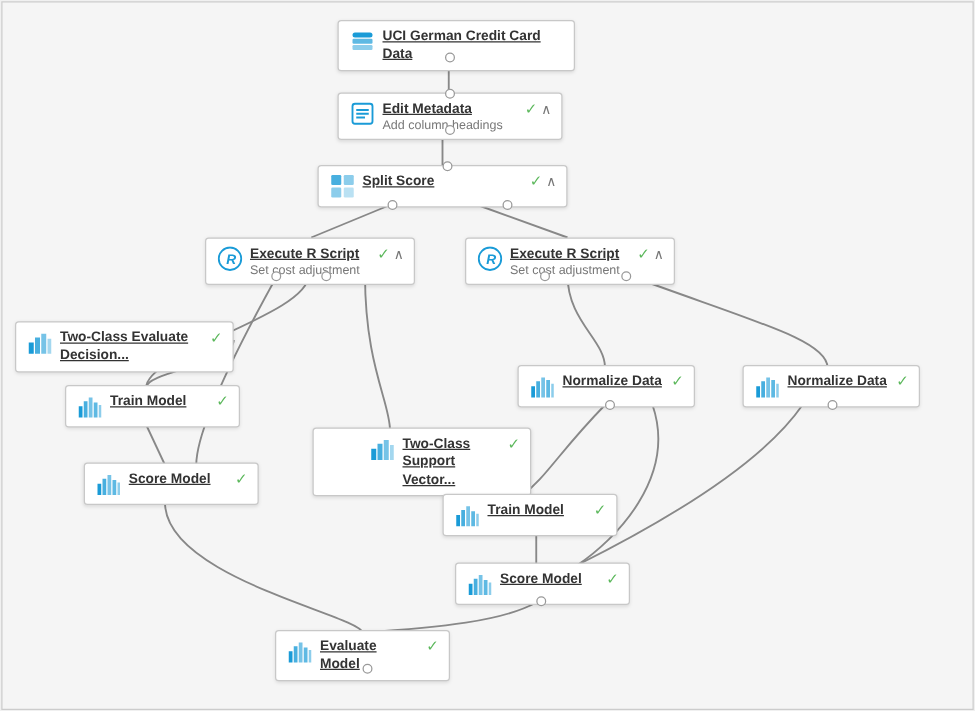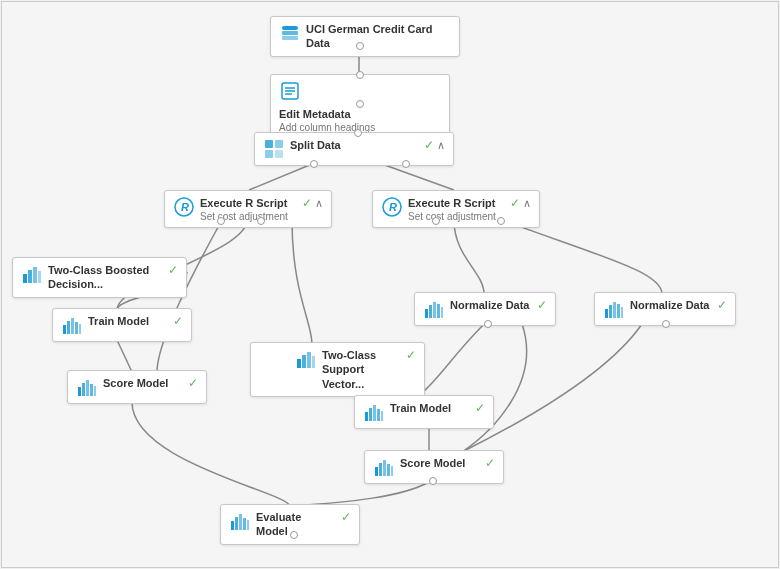--- a/index.html
+++ b/index.html
@@ -41,20 +41,21 @@
       justify-content: center;
     }
     .node-content {
       flex: 1;
     }
     .node-title {
       font-size: 11px;
       font-weight: 600;
       color: #333;
       line-height: 1.3;
+      text-decoration: underline;
     }
     .node-subtitle {
       font-size: 10px;
       color: #777;
       margin-top: 1px;
     }
     .node-actions {
       display: flex;
       align-items: center;
       gap: 3px;
@@ -134,21 +135,21 @@
         <rect x="2" y="3" width="16" height="4" rx="2" fill="#1a9bd7"></rect>
         <rect x="2" y="8" width="16" height="4" rx="1" fill="#1a9bd7" opacity="0.7"></rect>
         <rect x="2" y="13" width="16" height="4" rx="1" fill="#1a9bd7" opacity="0.5"></rect>
       </svg>
     </div>
     <div class="node-content">
       <div class="node-title">UCI German Credit Card Data</div>
     </div>
   </div>
 
-  <div class="node" style="left:268px;top:72px;width:180px;flex-direction:column;">
+  <div class="node" style="left:268px;top:72px;width:180px;">
     <div class="node-icon">
       <svg width="20" height="20" viewBox="0 0 20 20">
         <rect x="2" y="2" width="16" height="16" rx="2" fill="none" stroke="#1a9bd7" stroke-width="1.5"></rect>
         <line x1="5" y1="7" x2="15" y2="7" stroke="#1a9bd7" stroke-width="1.5"></line>
         <line x1="5" y1="10" x2="15" y2="10" stroke="#1a9bd7" stroke-width="1.5"></line>
         <line x1="5" y1="13" x2="12" y2="13" stroke="#1a9bd7" stroke-width="1.5"></line>
       </svg>
     </div>
     <div class="node-content">
       <div class="node-title">Edit Metadata</div>
@@ -163,21 +164,21 @@
   <div class="node" style="left:252px;top:130px;width:200px;">
     <div class="node-icon">
       <svg width="20" height="20" viewBox="0 0 20 20">
         <rect x="1" y="1" width="8" height="8" rx="1" fill="#1a9bd7" opacity="0.8"></rect>
         <rect x="11" y="1" width="8" height="8" rx="1" fill="#1a9bd7" opacity="0.5"></rect>
         <rect x="1" y="11" width="8" height="8" rx="1" fill="#1a9bd7" opacity="0.5"></rect>
         <rect x="11" y="11" width="8" height="8" rx="1" fill="#1a9bd7" opacity="0.3"></rect>
       </svg>
     </div>
     <div class="node-content">
-      <div class="node-title">Split Data</div>
+      <div class="node-title">Split Score</div>
     </div>
     <div class="node-actions">
       <span class="check-icon">✓</span>
       <span class="caret-icon">∧</span>
     </div>
   </div>
 
   <div class="node" style="left:162px;top:188px;width:168px;">
     <div class="node-icon">
       <svg width="20" height="20" viewBox="0 0 20 20">
@@ -215,21 +216,21 @@
   <div class="node" style="left:10px;top:255px;width:175px;">
     <div class="node-icon">
       <svg width="20" height="20" viewBox="0 0 20 20">
         <rect x="1" y="10" width="4" height="9" fill="#1a9bd7"></rect>
         <rect x="6" y="6" width="4" height="13" fill="#1a9bd7" opacity="0.8"></rect>
         <rect x="11" y="3" width="4" height="16" fill="#1a9bd7" opacity="0.6"></rect>
         <rect x="16" y="7" width="3" height="12" fill="#1a9bd7" opacity="0.4"></rect>
       </svg>
     </div>
     <div class="node-content">
-      <div class="node-title">Two-Class Boosted Decision...</div>
+      <div class="node-title">Two-Class Evaluate Decision...</div>
     </div>
     <div class="node-actions">
       <span class="check-icon">✓</span>
     </div>
   </div>
 
   <div class="node" style="left:412px;top:290px;width:142px;">
     <div class="node-icon">
       <svg width="20" height="20" viewBox="0 0 20 20">
         <rect x="1" y="10" width="3" height="9" fill="#1a9bd7"></rect>

